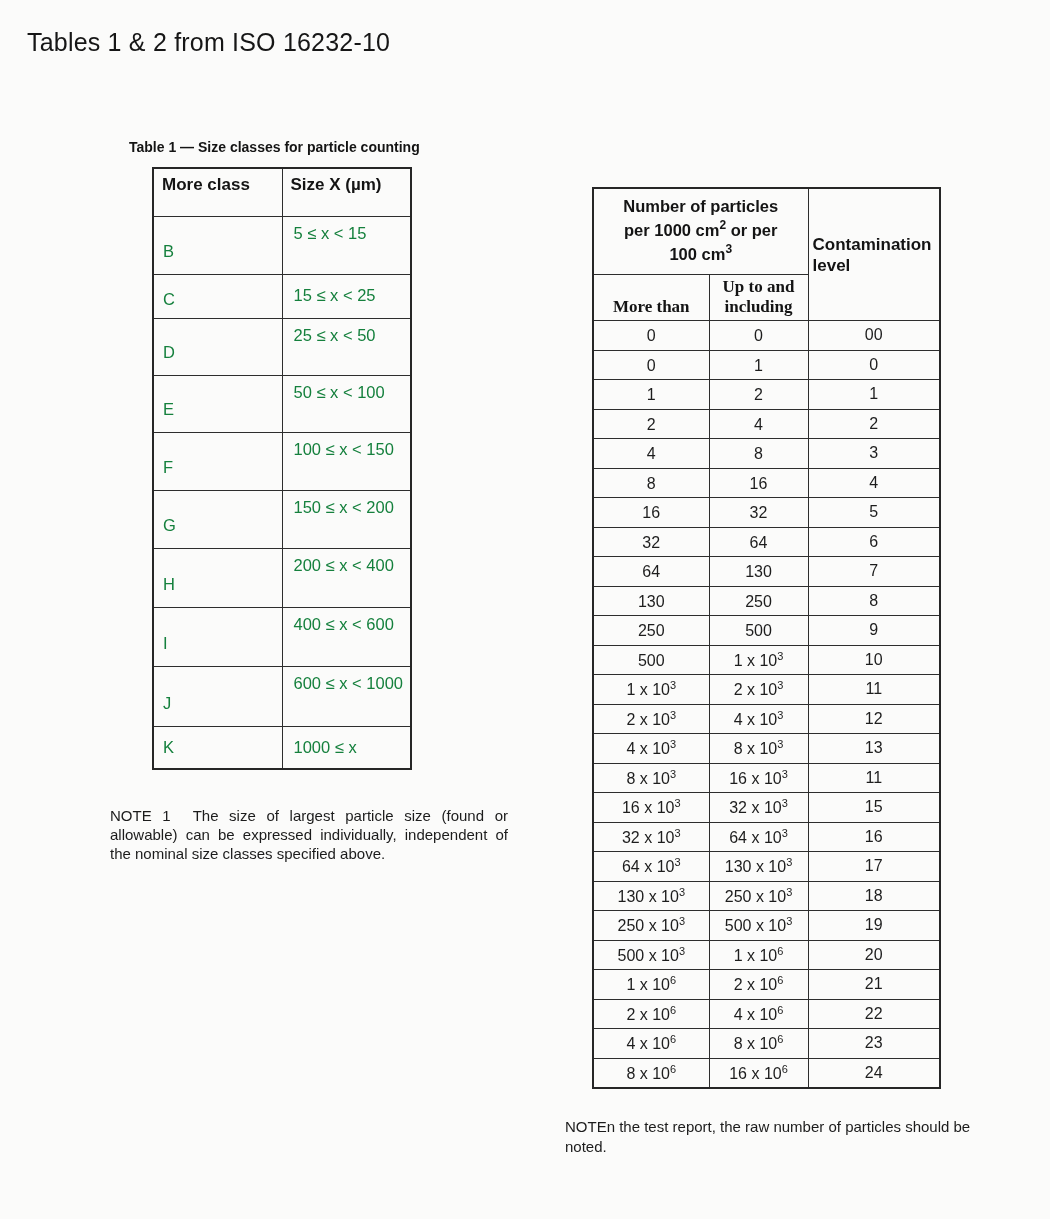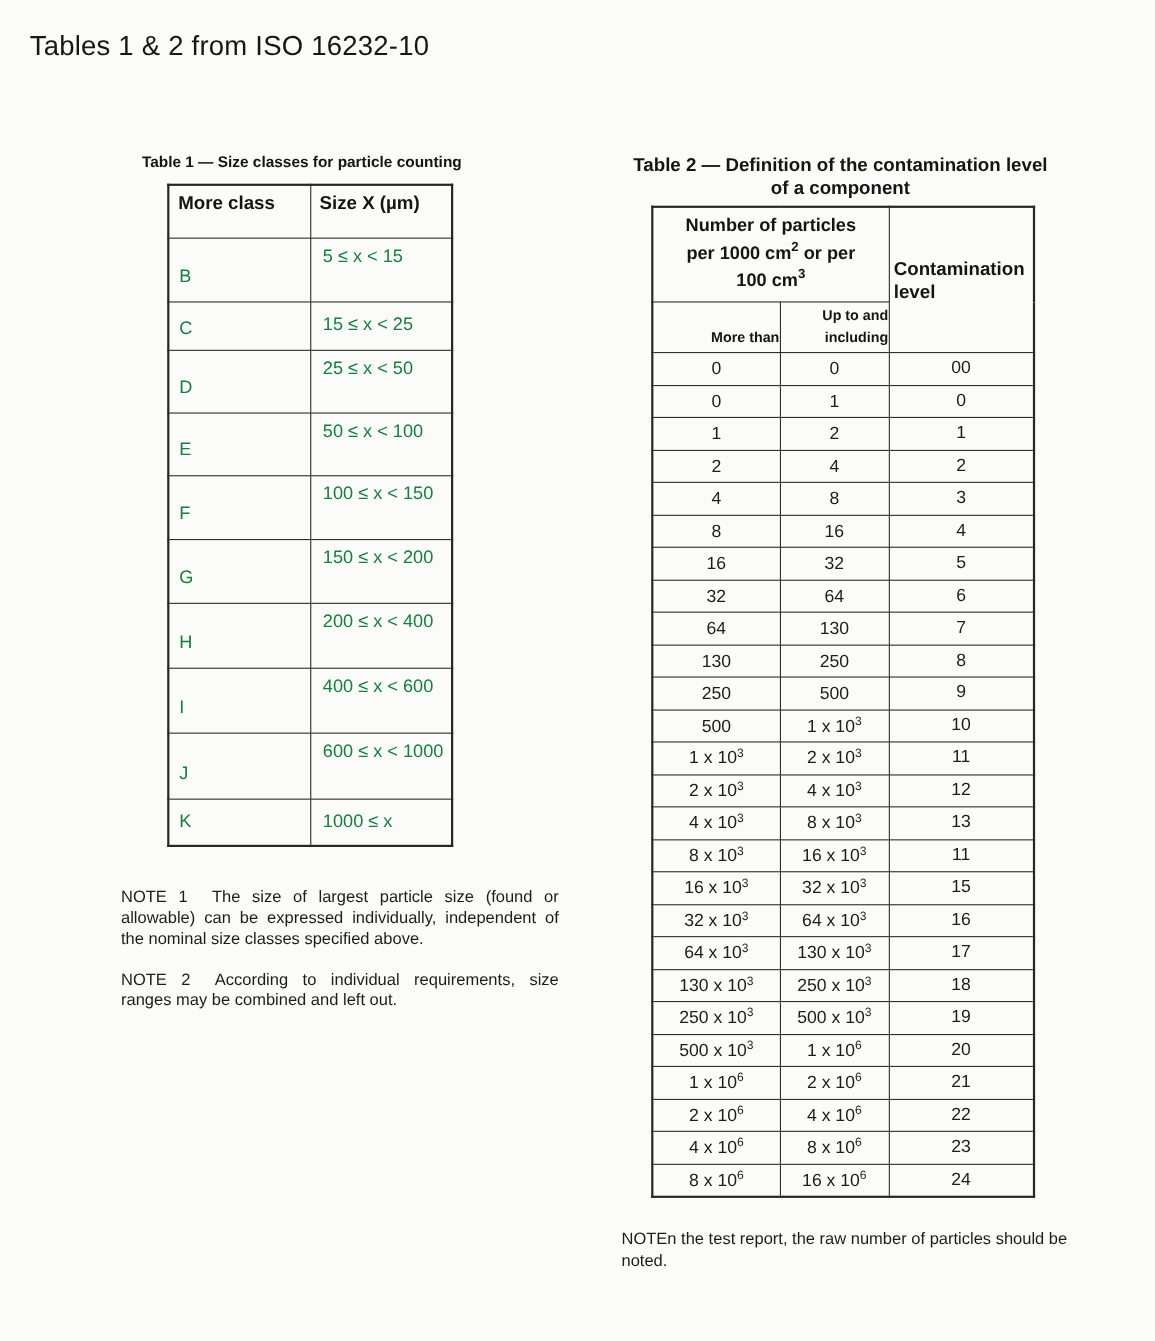--- a/index.html
+++ b/index.html
@@ -74,22 +74,22 @@
   #table2 th { font-weight: 700; color: #141414; }
   th.group-hdr {
     height: 79px; font-size: 16.5px; line-height: 19px;
     text-align: center; vertical-align: middle; padding: 2px 2px 4px 2px;
   }
   th.contam-hdr {
     font-size: 17px; line-height: 21px; text-align: left;
     vertical-align: middle; padding: 0 4px;
   }
   th.sub-hdr {
-    height: 42px; font-size: 13px; line-height: 20px;
-    text-align: right; vertical-align: bottom; padding: 0 0 3px 0;
+    height: 42px; font-size: 17px; line-height: 20px;
+    text-align: center; vertical-align: bottom; padding: 0 0 3px 0; font-family: Liberation Serif, serif;
   }
   #t2-body tr { height: 29.5px; }
   #t2-body td {
     font-size: 16px; text-align: center; vertical-align: middle;
     padding: 0; color: #1d1d1d; white-space: nowrap;
   }
   .sup { font-size: 11px; vertical-align: 6px; letter-spacing: 0; }
   .hsup { font-size: 12px; vertical-align: 7px; }
 
   
@@ -164,27 +164,22 @@
     <tr>
       <td class="cls">K</td>
       <td class="rng">1000 ≤ x</td>
     </tr>
   </tbody>
     </table>
   </div>
 
   <div class="notes">
     <div class="note"><span class="note-label">NOTE 1</span><span>The size of largest particle size (found or allowable) can be expressed individually, independent of the nominal size classes specified above.</span></div>
-    <div class="note"><span class="note-label">NOTE 2</span><span>According to individual requirements, size ranges may be combined and left out.</span></div>
   </div>
 
-  <div class="t2-caption">
-    <div>Table 2 — Definition of the contamination level</div>
-    <div>of a component</div>
-  </div>
 
   <div class="t2-wrap">
     <table id="table2">
       <colgroup>
           <col class="c1">
           <col class="c2">
           <col class="c3">
         </colgroup>
       <thead>
         <tr>

